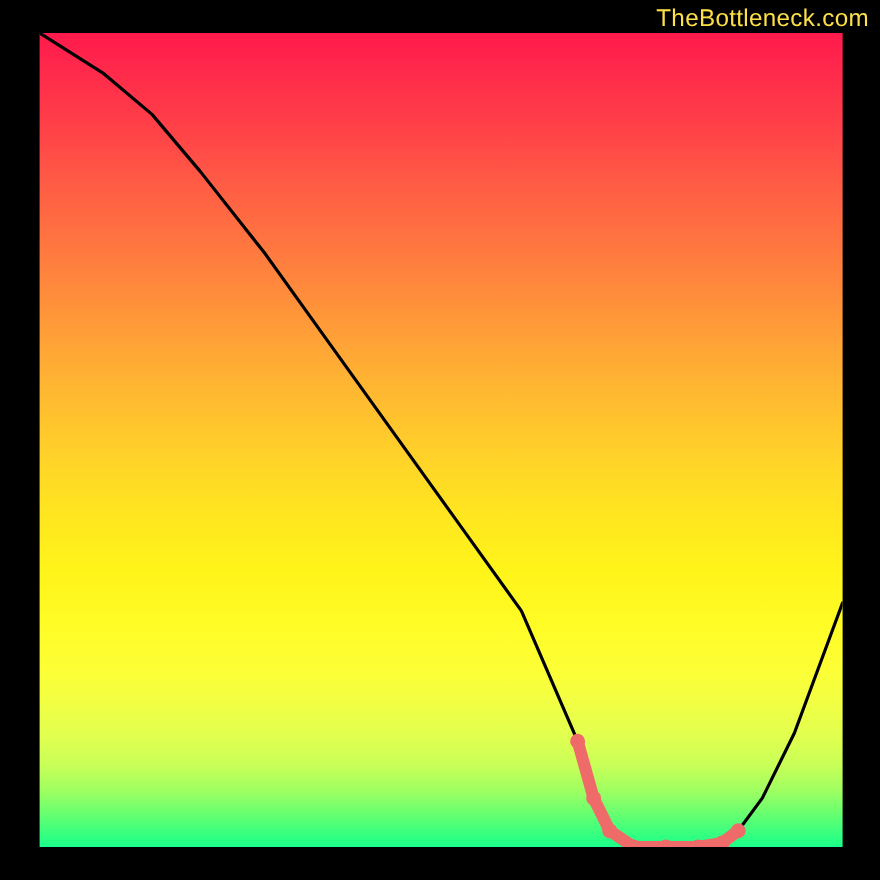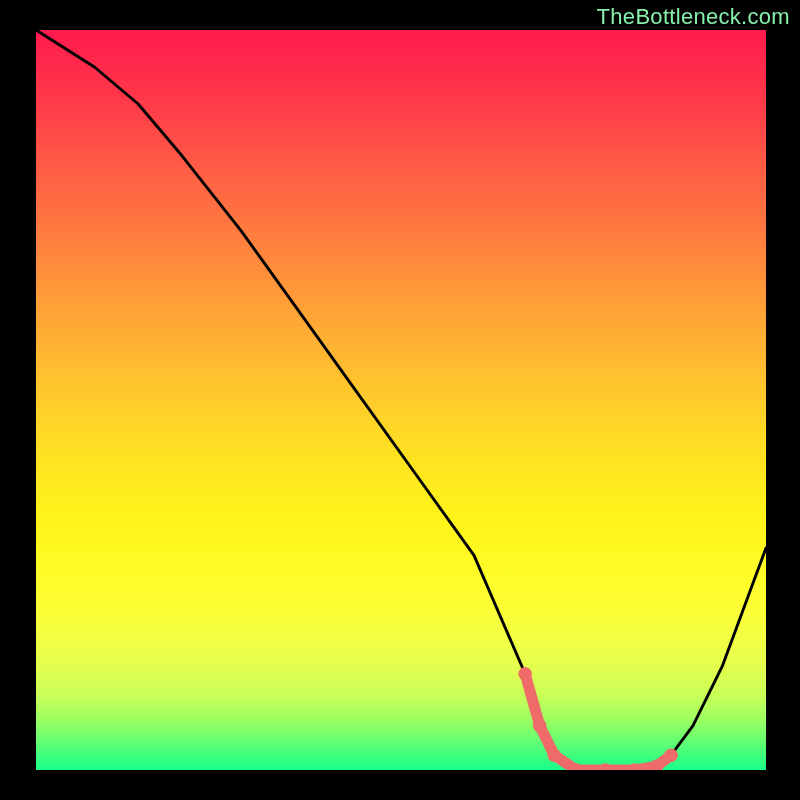--- a/index.html
+++ b/index.html
@@ -6,21 +6,21 @@
   html, body { width: 800px; height: 800px; overflow: hidden; }
   body {
     background: #000000;
     position: relative;
     font-family: Arial, sans-serif;
   }
   .watermark {
     position: absolute;
     top: 4px;
     right: 10px;
-    color: #86efac;
+    color: #fde047;
     font-size: 22px;
     font-weight: normal;
     z-index: 10;
     letter-spacing: 0.3px;
   }
   .plot-area {
     position: absolute;
     left: 36px;
     top: 30px;
     width: 730px;

